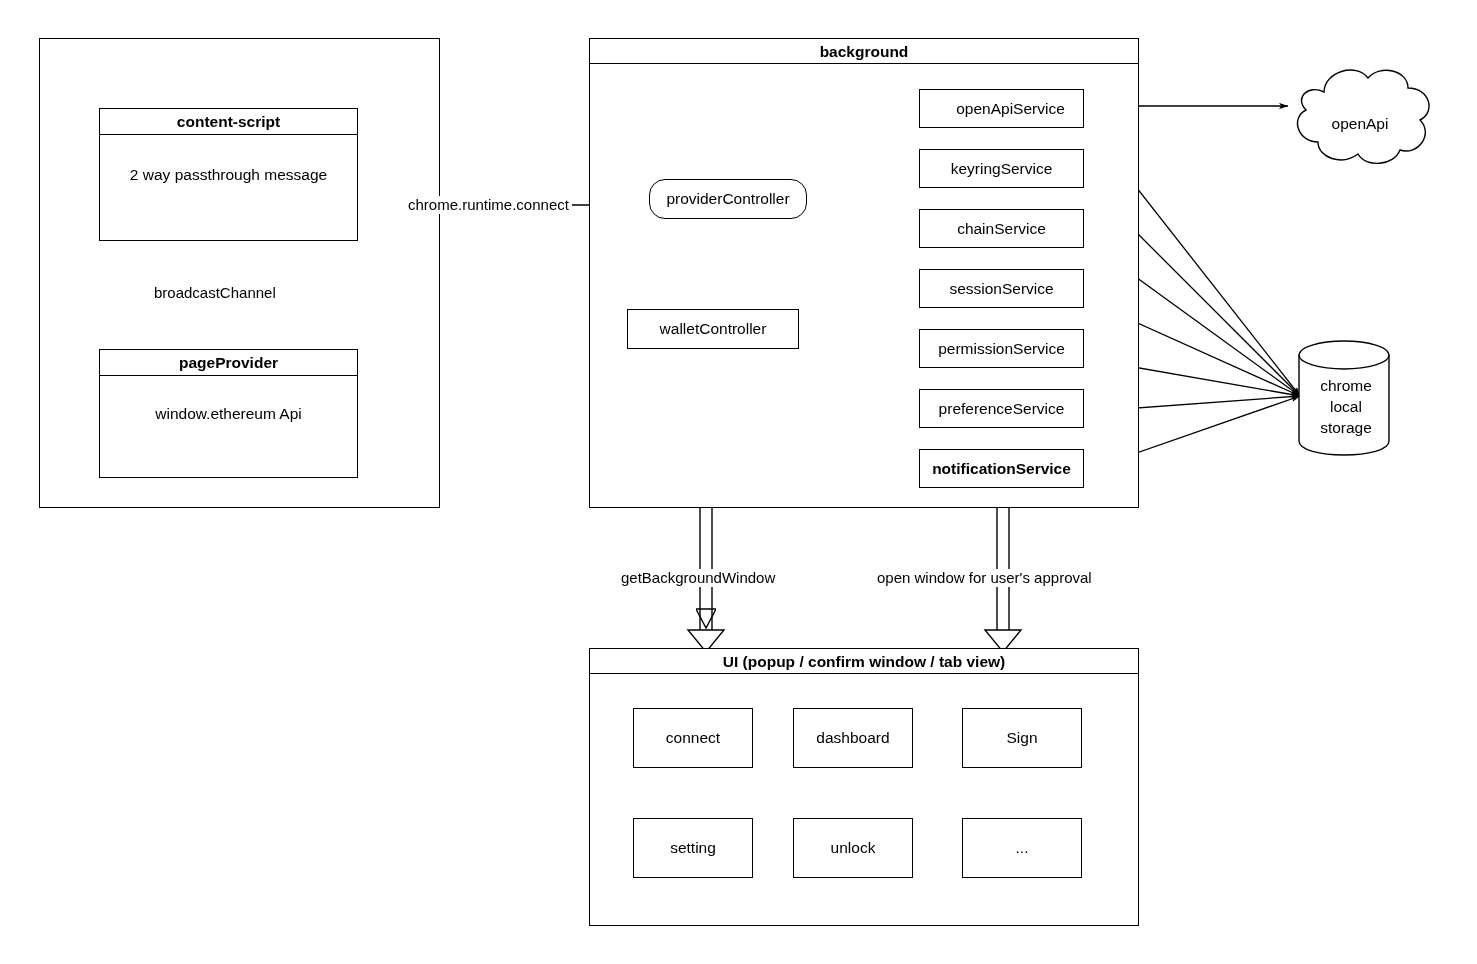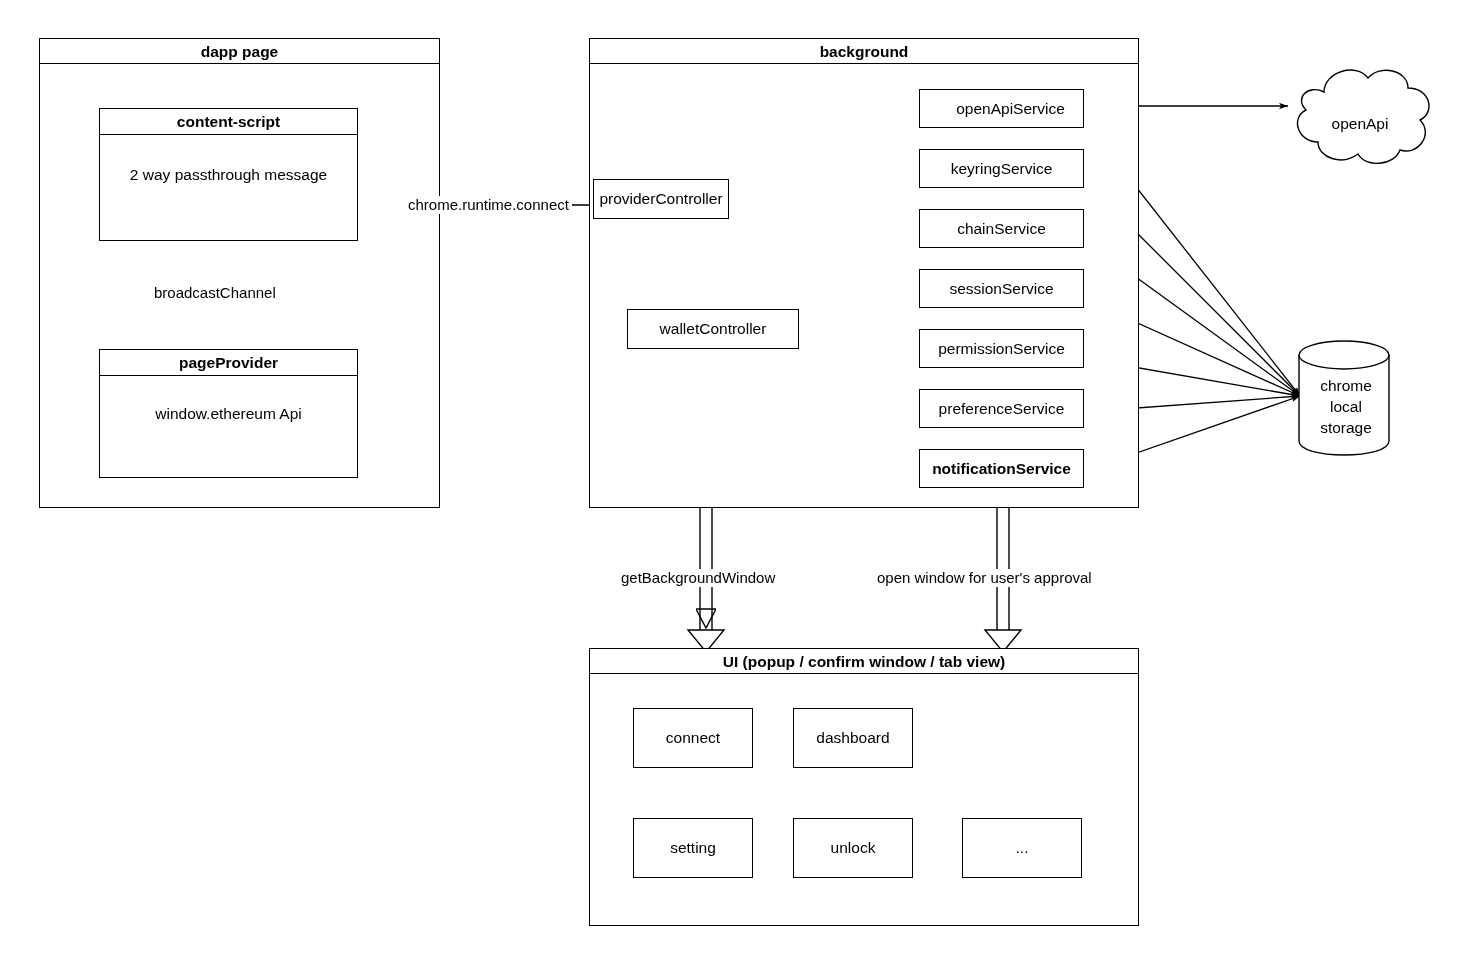--- a/index.html
+++ b/index.html
@@ -165,21 +165,20 @@
       <line x1="712" y1="344" x2="712" y2="630"></line>
       <polygon points="688,630 724,630 706,652" fill="#ffffff" stroke="#000" stroke-width="1.4"></polygon>
 
       <line x1="997" y1="489" x2="997" y2="630"></line>
       <line x1="1009" y1="489" x2="1009" y2="630"></line>
       <polygon points="985,630 1021,630 1003,652" fill="#ffffff" stroke="#000" stroke-width="1.4"></polygon>
     </g>
   </svg>
 
   <div class="panel" style="left:39px; top:38px; width:401px; height:470px;">
-    <div class="panel-title">dapp page</div>
     <div class="panel-body"></div>
   </div>
 
   <div class="titled-box" style="left:99px; top:108px; width:259px; height:133px;">
     <div class="tb-head">content-script</div>
     <div class="tb-body">2 way passthrough message</div>
   </div>
 
   <div class="titled-box" style="left:99px; top:349px; width:259px; height:129px;">
     <div class="tb-head">pageProvider</div>
@@ -188,21 +187,21 @@
 
   <div class="edge-label" style="left:151px; top:284px;">broadcastChannel</div>
 
   <div class="edge-label" style="left:405px; top:196px;">chrome.runtime.connect</div>
 
   <div class="panel" style="left:589px; top:38px; width:550px; height:470px;">
     <div class="panel-title">background</div>
     <div class="panel-body"></div>
   </div>
 
-  <div class="node" style="left:593px; top:179px; width:136px; height:40px;">
+  <div class="node" style="left:649px; top:179px; width:158px; height:40px;border-radius:16px;">
     <span>providerController</span>
   </div>
   <div class="node" style="left:627px; top:309px; width:172px; height:40px;text-align:center;">
     <span>walletController</span>
   </div>
 
   <div class="node" style="left:919px; top:89px; width:165px; height:39px;padding-left:18px;">
     <span>openApiService</span>
   </div>
   <div class="node" style="left:919px; top:149px; width:165px; height:39px;">
@@ -247,20 +246,23 @@
     <div class="panel-title">UI (popup / confirm window / tab view)</div>
     <div class="panel-body"></div>
   </div>
 
   <div class="node" style="left:633px; top:708px; width:120px; height:60px;">
     <span>connect</span>
   </div>
   <div class="node" style="left:793px; top:708px; width:120px; height:60px;">
     <span>dashboard</span>
   </div>
+  <div class="node" style="left:962px; top:708px; width:120px; height:60px;">
+    <span>Sign</span>
+  </div>
   <div class="node" style="left:633px; top:818px; width:120px; height:60px;">
     <span>setting</span>
   </div>
   <div class="node" style="left:793px; top:818px; width:120px; height:60px;">
     <span>unlock</span>
   </div>
   <div class="node" style="left:962px; top:818px; width:120px; height:60px;">
     <span>...</span>
   </div>
 

